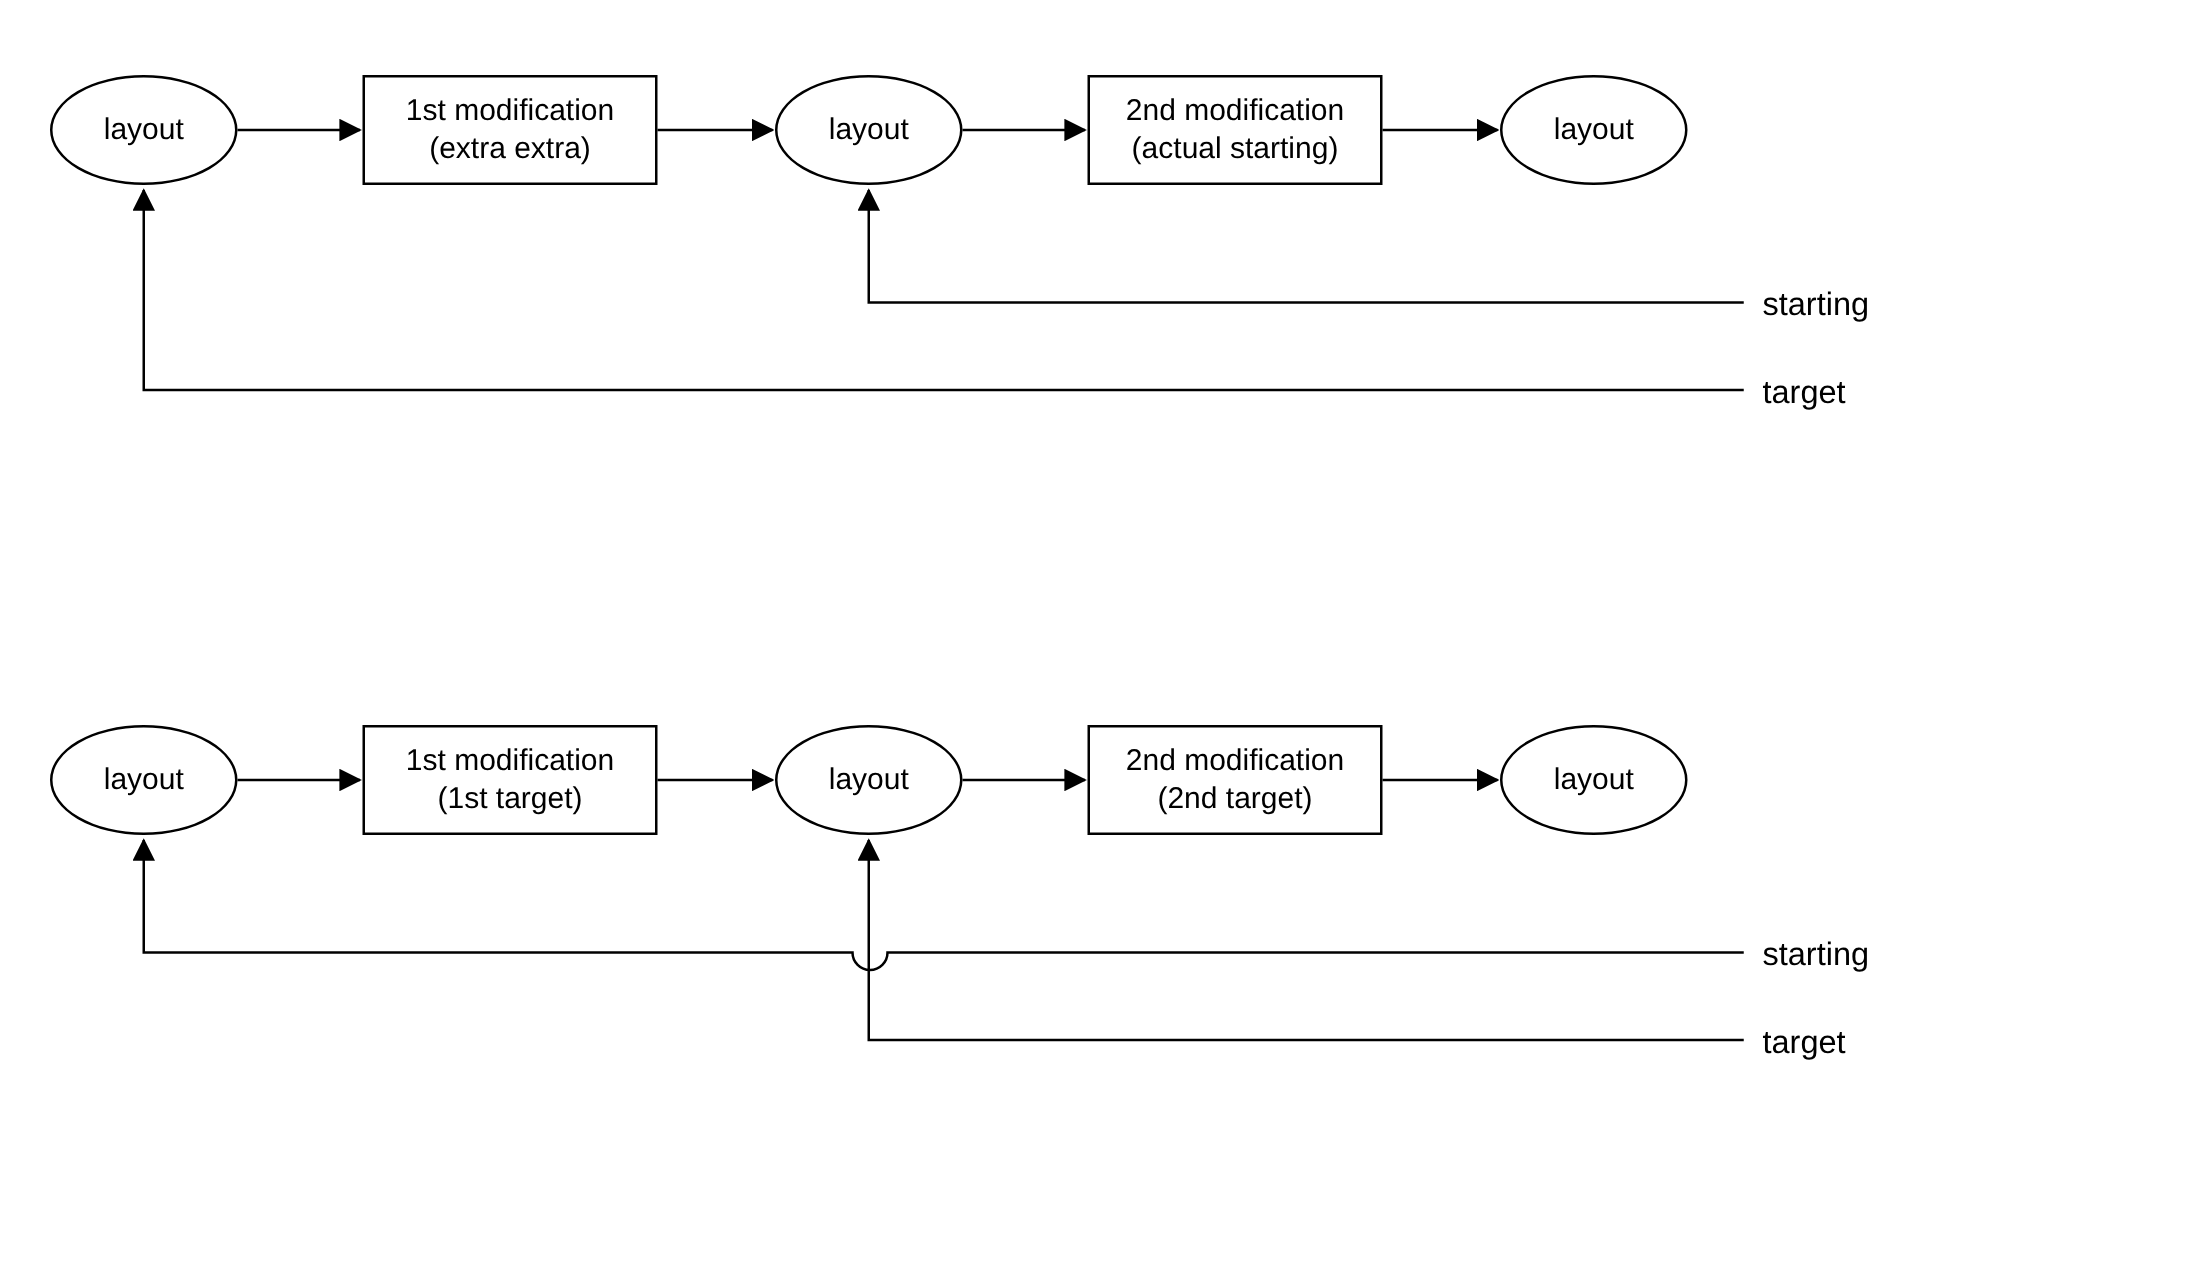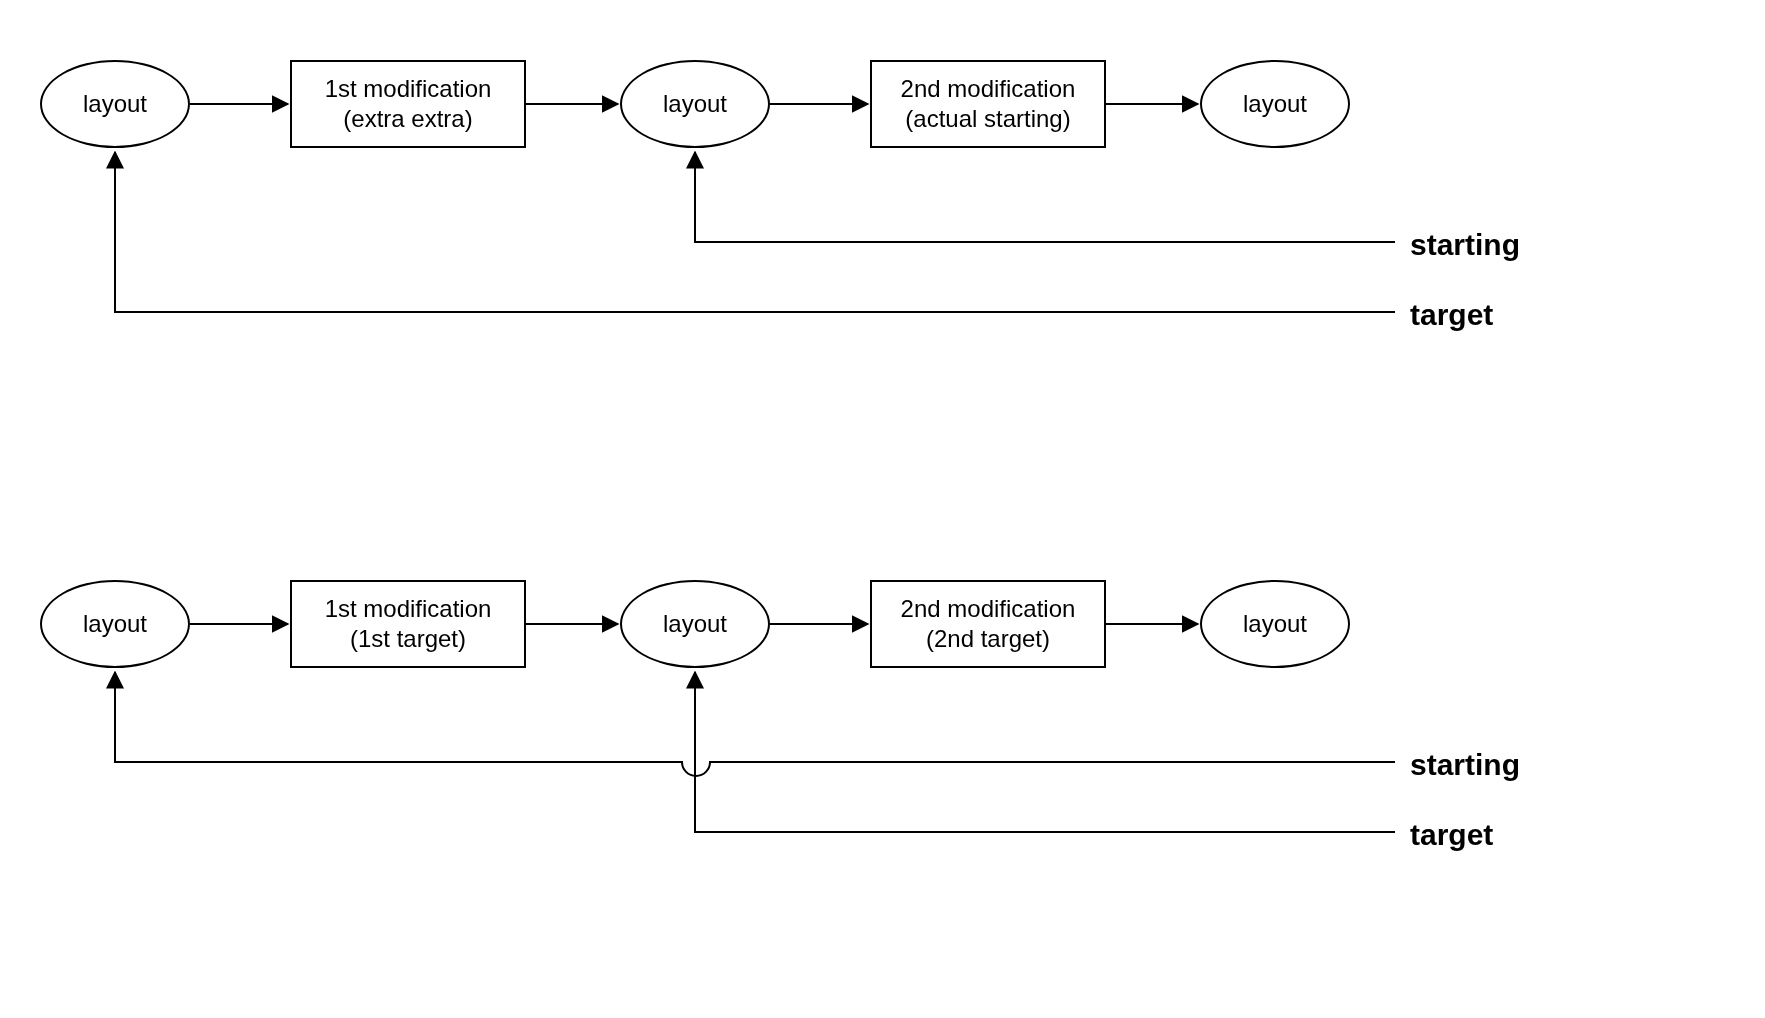--- a/index.html
+++ b/index.html
@@ -25,23 +25,22 @@
     font-size: 24px;
     line-height: 1.25;
     box-sizing: border-box;
   }
   .ellipse {
     border-radius: 50%;
     justify-content: center;
   }
   .label {
     position: absolute;
-    font-size: 30px;
+    font-size: 26px;
     white-space: nowrap;
-    font-weight: bold;
   }
   svg.overlay {
     position: absolute;
     left: 0; top: 0;
     width: 1765px;
     height: 1018px;
     pointer-events: none;
   }
 </style>
 </head>

